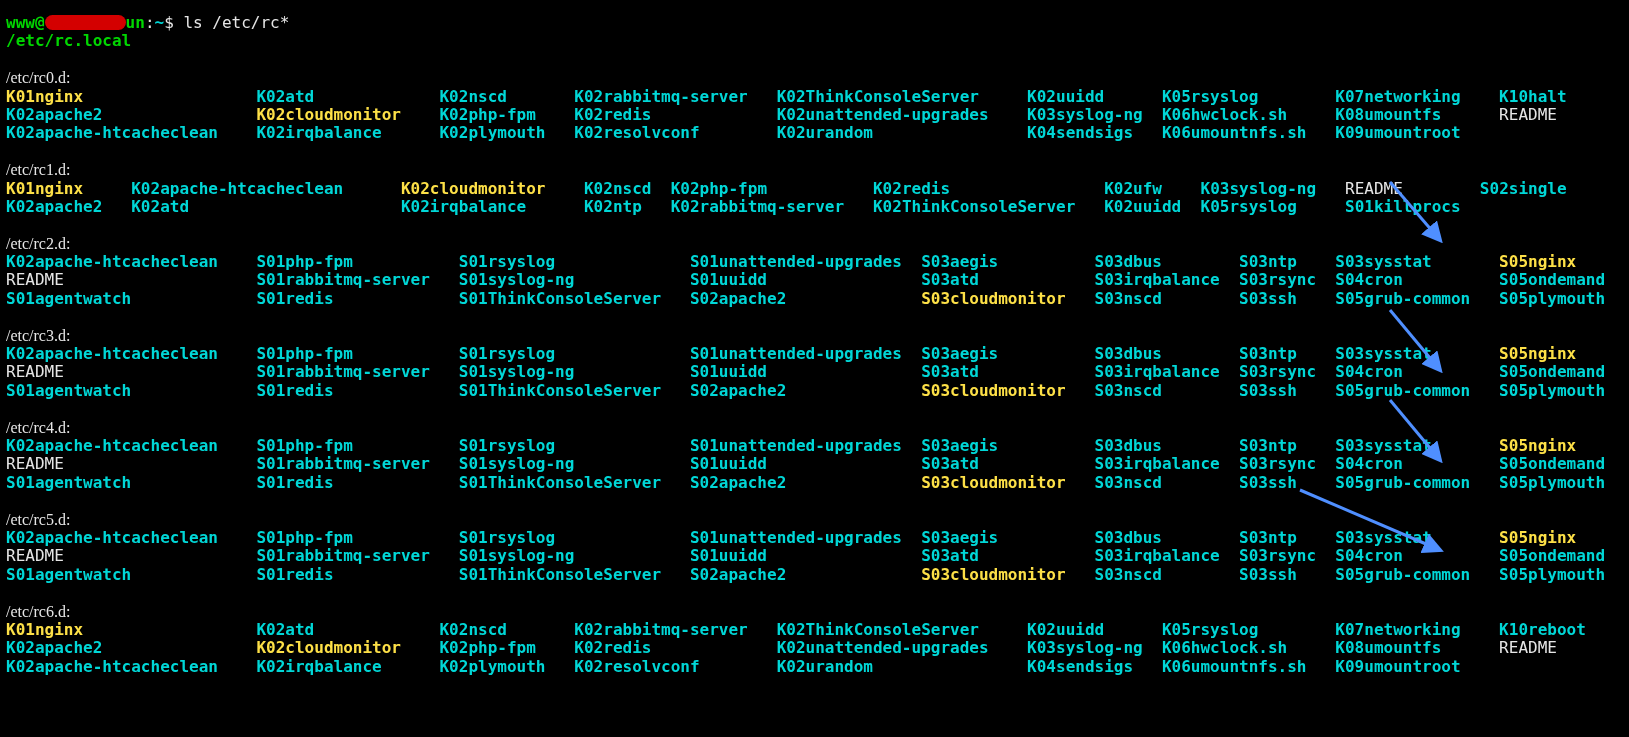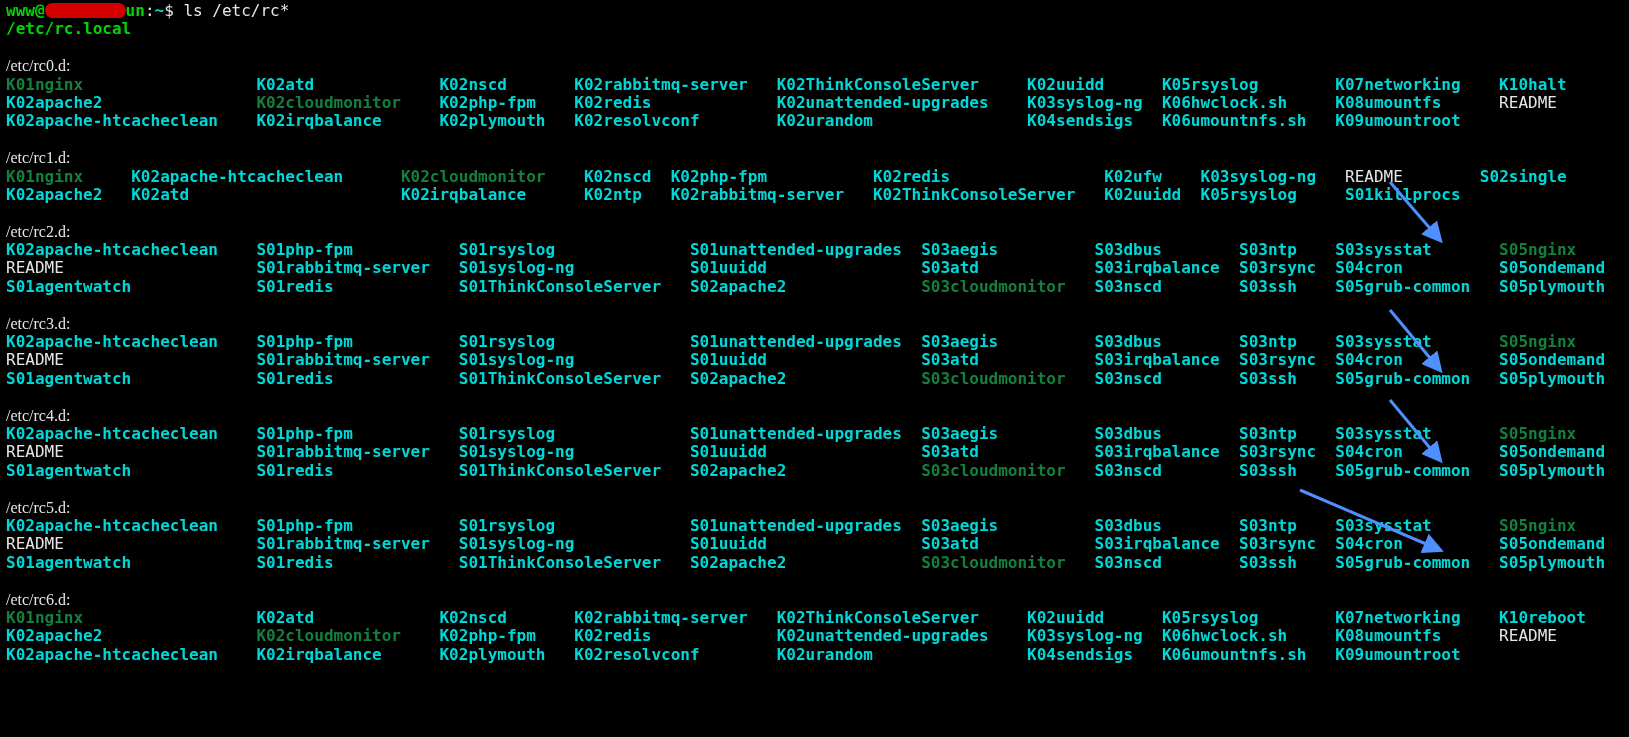--- a/index.html
+++ b/index.html
@@ -9,26 +9,26 @@
     color: #fff;
     font-family: "Consolas", "Menlo", "DejaVu Sans Mono", monospace;
     font-size: 16px;
     line-height: 1.15;
     width: 1629px;
     height: 737px;
     overflow: hidden;
     position: relative;
   }
   .term {
-    padding: 2px 6px;
+    padding: 14px 6px;
     white-space: pre;
   }
   .ln { display: block; }
   .cyan  { color: #00d7d7; font-weight: bold; }
-  .red   { color: #15803d; font-weight: bold; margin-top: 44px; }
+  .red   { color: #fde047; font-weight: bold; margin-top: 44px; }
   .green { color: #00d700; font-weight: bold; }
   .white { color: #e6e6e6; }
   .dirhdr { color: #e6e6e6; font-family: Liberation Serif, serif; }
   .redact {
     display: inline-block; vertical-align: middle;
     background: #d40000; color: #d40000;
     border-radius: 10px;
     padding: 0 2px;
     height: 0.9em; line-height: 0.9em;
     position: relative;

